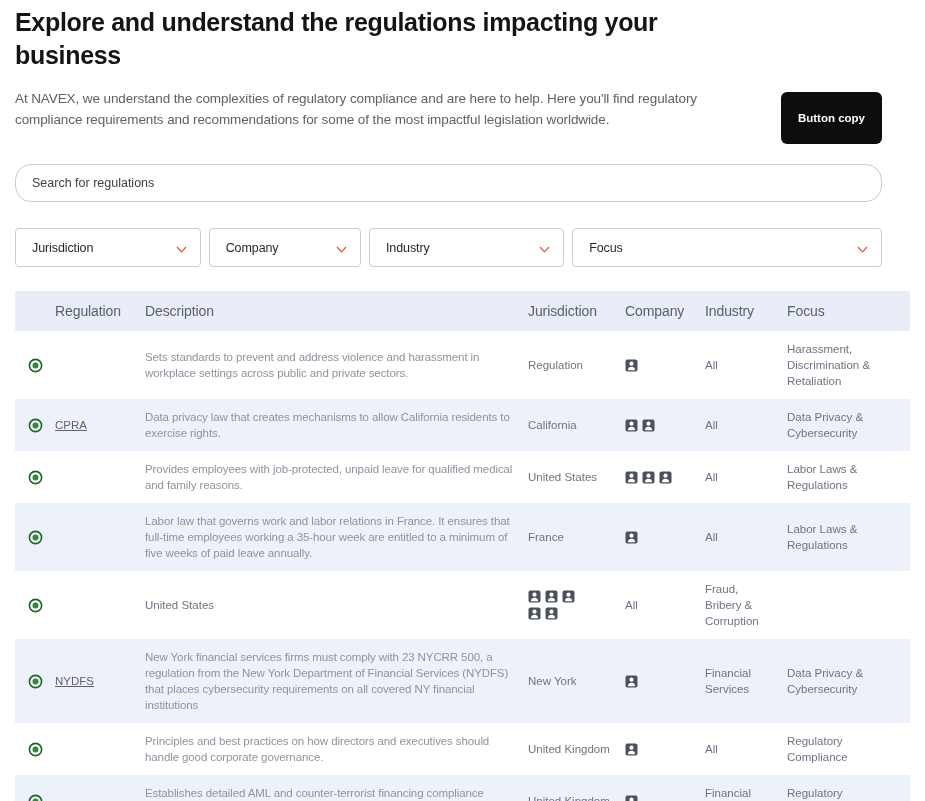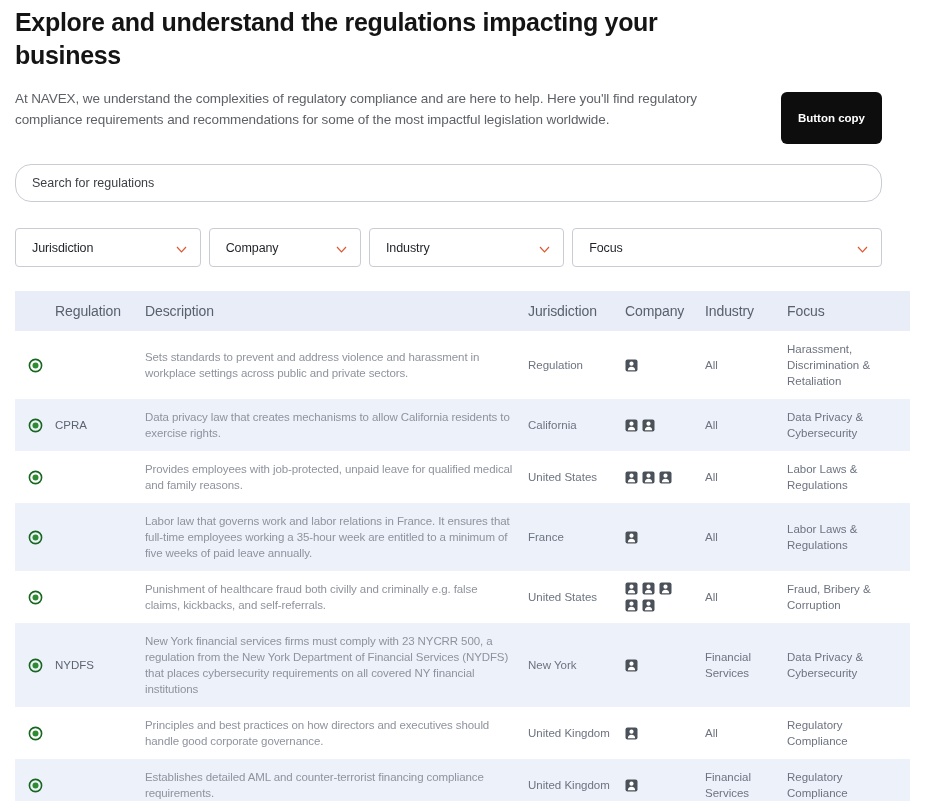--- a/index.html
+++ b/index.html
@@ -35,21 +35,21 @@
   .table { margin-top:24px; }
   .t-row { display:grid; grid-template-columns:40px 90px 383px 97px 80px 82px 123px;
     align-items:center; width:895px; }
   .t-head { background:#e8edf7; height:40px; }
   .t-head .t-cell { font-size:14px; color:#59616e; font-weight:400; letter-spacing:-0.1px; }
   .t-cell { padding:10px 14px 10px 0; font-size:11.5px; line-height:16px; color:#6d7380; }
   .t-head .t-cell { padding:0 14px 0 0; }
   .cell-icon { display:flex; justify-content:center; padding:10px 0; }
   .row-alt { background:#edf1fa; }
   .desc-cell { color:#8f939d; letter-spacing:-0.1px; }
-  .reg-link { color:#5d6470; cursor:pointer; font-size:11.5px;margin-top:36px; }
+  .reg-link { color:#5d6470; text-decoration:underline; cursor:pointer; font-size:11.5px;margin-top:36px; }
   .company-cell { display:flex; flex-wrap:wrap; gap:4px; align-items:center; max-width:66px; }
   .min-h { min-height:48px; }
 
   
   .download-row { display:flex; justify-content:flex-end; padding:10px 4px 0 0; }
 </style>
 </head>
 <body>
 
 <div class="page">
@@ -207,21 +207,20 @@
           <div class="t-cell">Labor Laws &amp; Regulations</div>
         </div>
         <div class="t-row min-h">
           <div class="cell-icon">
             <svg width="15" height="15" viewBox="0 0 15 15">
               <circle cx="7.5" cy="7.5" r="6.1" fill="none" stroke="#17661F" stroke-width="1.6"></circle>
               <circle cx="7.5" cy="7.5" r="3" fill="#2E8B33"></circle>
             </svg>
           </div>
           <div class="t-cell"></div>
-          <div class="t-cell desc-cell">Punishment of healthcare fraud both civilly and criminally e.g. false claims, kickbacks, and self-referrals.</div>
           <div class="t-cell">United States</div>
           <div class="t-cell company-cell">
             <span style="line-height: 0;"><svg width="13" height="13" viewBox="0 0 13 13">
                 <rect x="0.5" y="0.5" width="12" height="12" rx="2" fill="#4A5158"></rect>
                 <circle cx="6.5" cy="4.7" r="2.1" fill="#fff"></circle>
                 <path d="M2.9 11.2 Q2.9 7.7 6.5 7.7 Q10.1 7.7 10.1 11.2 Z" fill="#fff"></path>
               </svg></span>
             <span style="line-height: 0;"><svg width="13" height="13" viewBox="0 0 13 13">
                 <rect x="0.5" y="0.5" width="12" height="12" rx="2" fill="#4A5158"></rect>
                 <circle cx="6.5" cy="4.7" r="2.1" fill="#fff"></circle>

